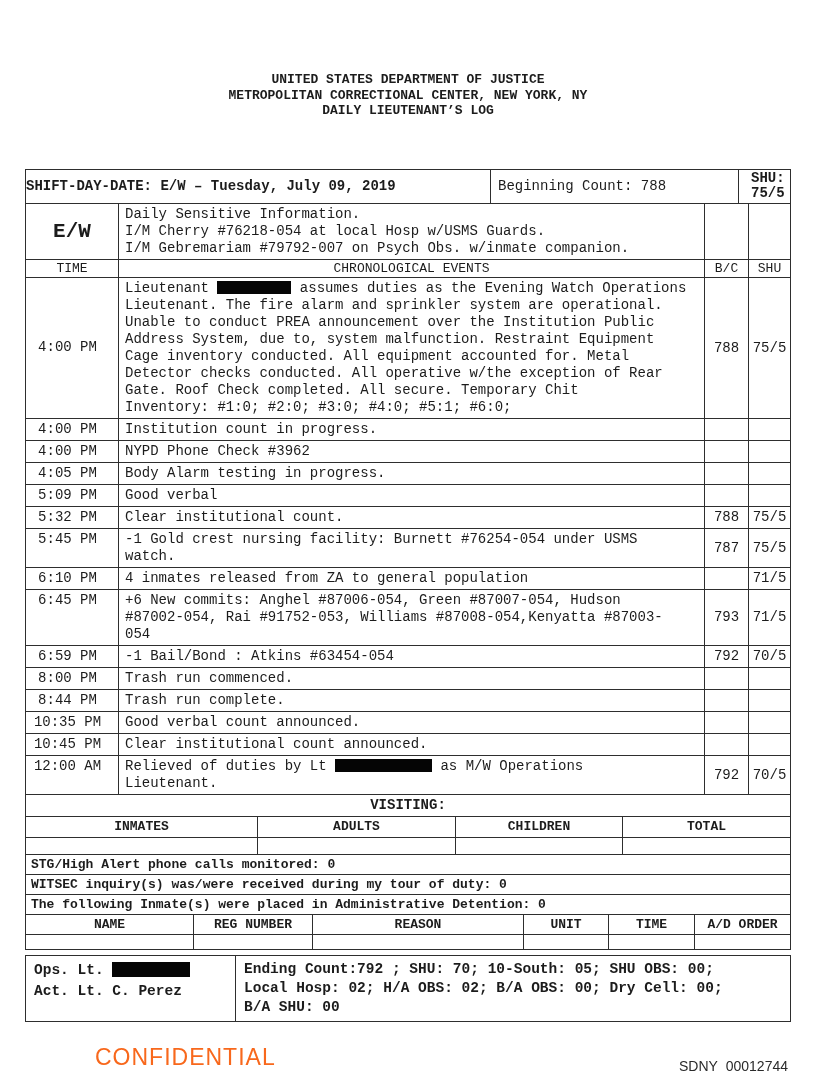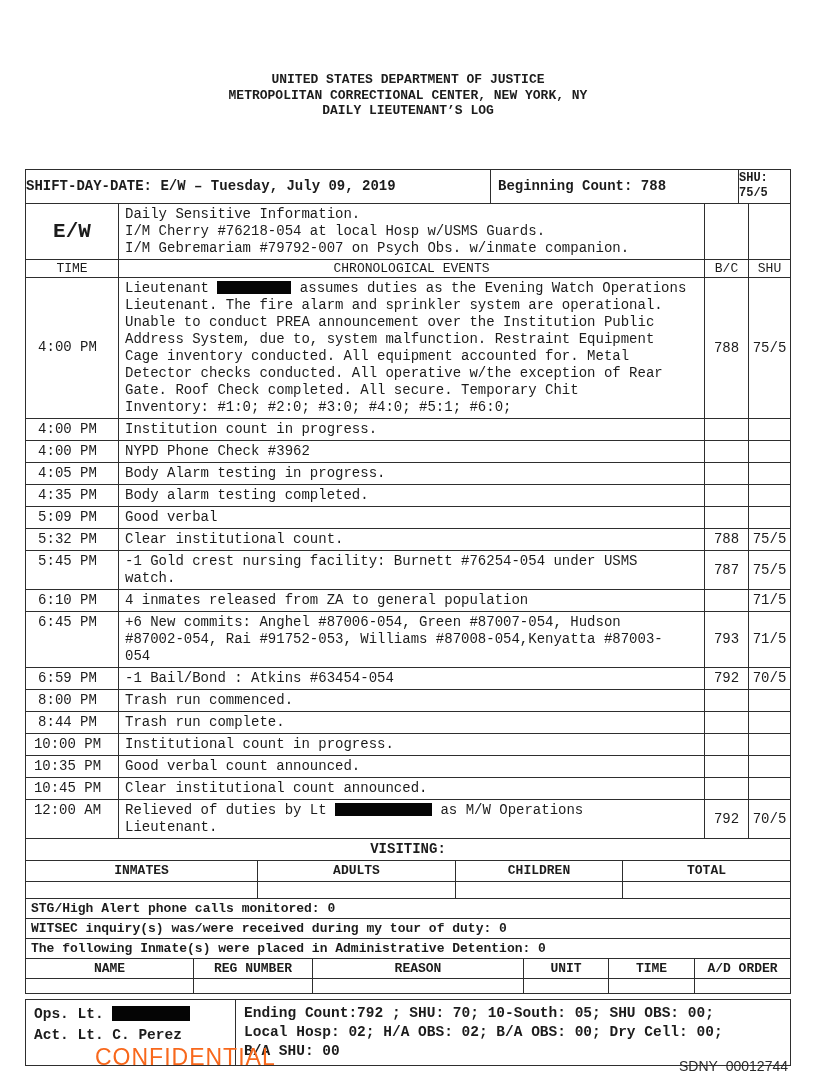--- a/index.html
+++ b/index.html
@@ -16,22 +16,22 @@
   .doc-header { text-align: center; font-weight: bold; font-size: 13px; line-height: 15.5px; }
 
   table { border-collapse: collapse; table-layout: fixed; margin-left: 25px; }
   td { border: 1px solid #2e2e2e; overflow: hidden; }
   .sect { margin-top: -1px; }
 
   
   .shift-table { width: 765px; margin-top: 50px; }
   .shift-table td { height: 34px; vertical-align: middle; }
   .cell-shift { font-weight: bold; font-size: 14px; }
-  .cell-begin { font-weight: bold; font-size: 14px; padding-left: 7px; }
-  .cell-shu-top { font-weight: bold; font-size: 12px; line-height: 15px; padding-left: 0; }
+  .cell-begin { font-weight: normal; font-size: 14px; padding-left: 7px; }
+  .cell-shu-top { font-weight: bold; font-size: 14px; line-height: 15px; padding-left: 12px; }
 
   
   .log-table { width: 765px; }
   .log-table td { vertical-align: top; }
   .ew-cell { text-align: center; font-weight: bold; font-size: 21px; vertical-align: middle !important; }
   .sens-cell { font-weight: normal; font-size: 14px; line-height: 17px; padding: 2px 6px; }
   .log-head td { font-size: 13px; text-align: center; height: 18px; vertical-align: middle; }
   .c-time { text-align: center; padding-right: 9px; font-size: 14px; line-height: 17px; padding-top: 2px; }
   .c-event { padding: 2px 4px 2px 6px; font-size: 14px; line-height: 17px; }
   .c-bc, .c-shu { text-align: center; font-size: 14px; vertical-align: middle !important; }
@@ -145,26 +145,20 @@
           <td class="c-bc"></td>
           <td class="c-shu"></td>
         </tr>
         <tr>
           <td class="c-time">4:05 PM</td>
           <td class="c-event">Body Alarm testing in progress.</td>
           <td class="c-bc"></td>
           <td class="c-shu"></td>
         </tr>
         <tr>
-          <td class="c-time">4:35 PM</td>
-          <td class="c-event">Body alarm testing completed.</td>
-          <td class="c-bc"></td>
-          <td class="c-shu"></td>
-        </tr>
-        <tr>
           <td class="c-time">5:09 PM</td>
           <td class="c-event">Good verbal</td>
           <td class="c-bc"></td>
           <td class="c-shu"></td>
         </tr>
         <tr>
           <td class="c-time">5:32 PM</td>
           <td class="c-event">Clear institutional count.</td>
           <td class="c-bc">788</td>
           <td class="c-shu">75/5</td>
@@ -195,26 +189,20 @@
         </tr>
         <tr>
           <td class="c-time">8:00 PM</td>
           <td class="c-event">Trash run commenced.</td>
           <td class="c-bc"></td>
           <td class="c-shu"></td>
         </tr>
         <tr>
           <td class="c-time">8:44 PM</td>
           <td class="c-event">Trash run complete.</td>
-          <td class="c-bc"></td>
-          <td class="c-shu"></td>
-        </tr>
-        <tr>
-          <td class="c-time">10:00 PM</td>
-          <td class="c-event">Institutional count in progress.</td>
           <td class="c-bc"></td>
           <td class="c-shu"></td>
         </tr>
         <tr>
           <td class="c-time">10:35 PM</td>
           <td class="c-event">Good verbal count announced.</td>
           <td class="c-bc"></td>
           <td class="c-shu"></td>
         </tr>
         <tr>

